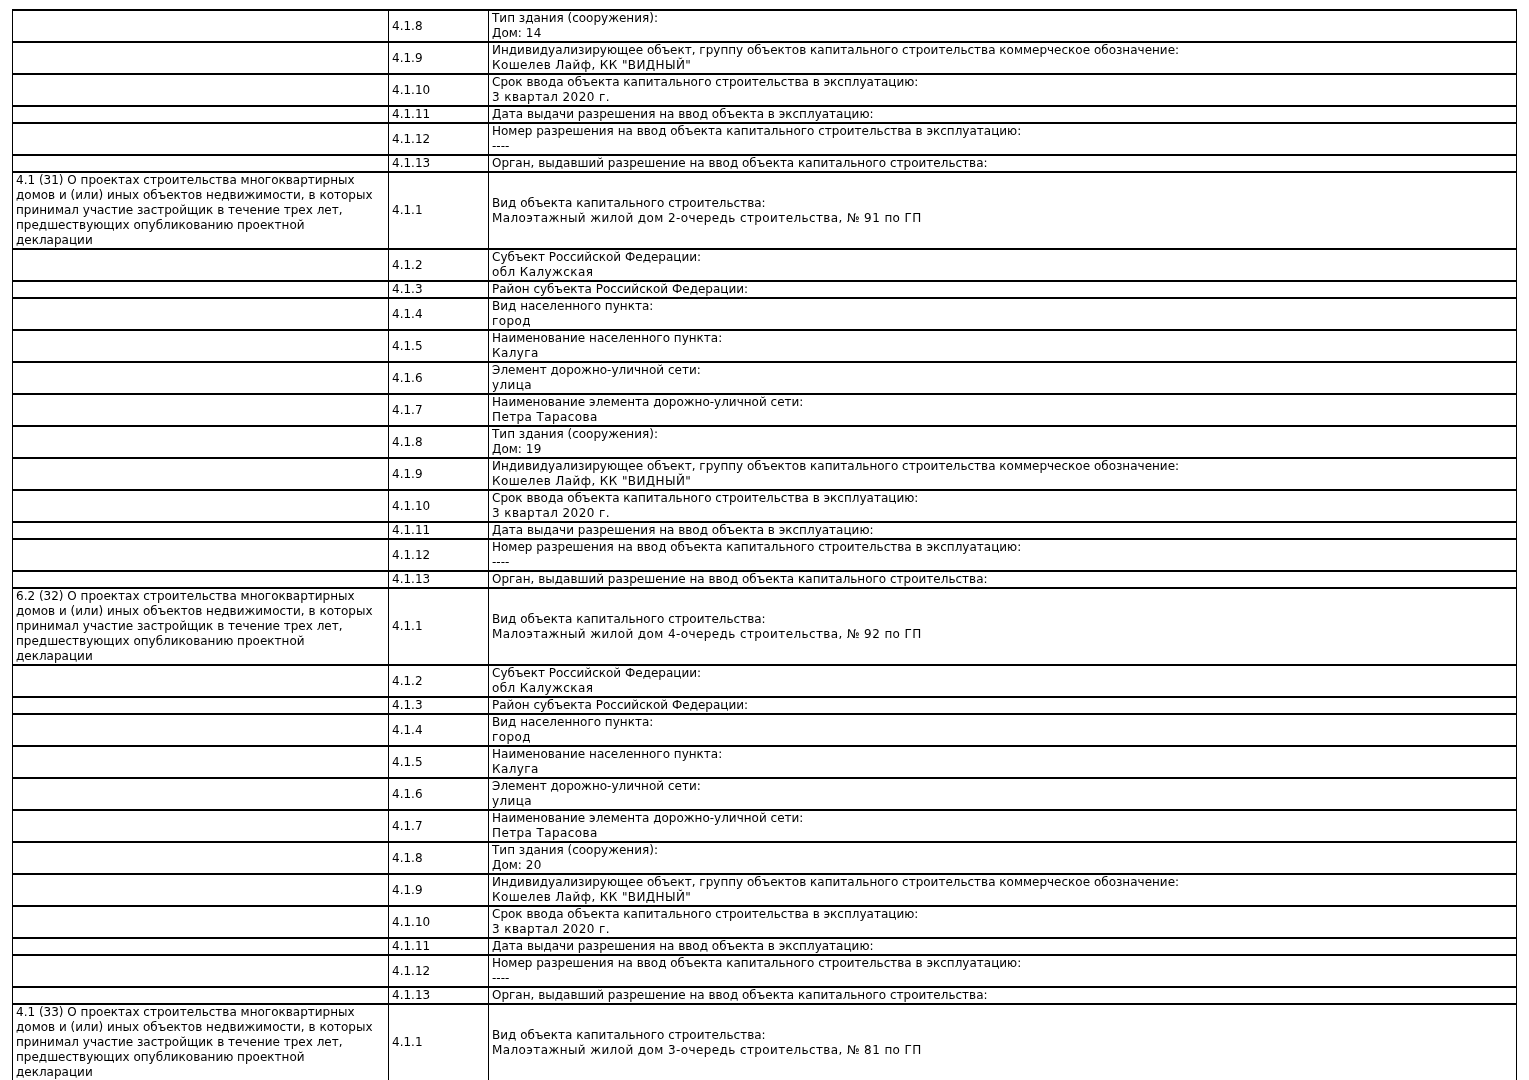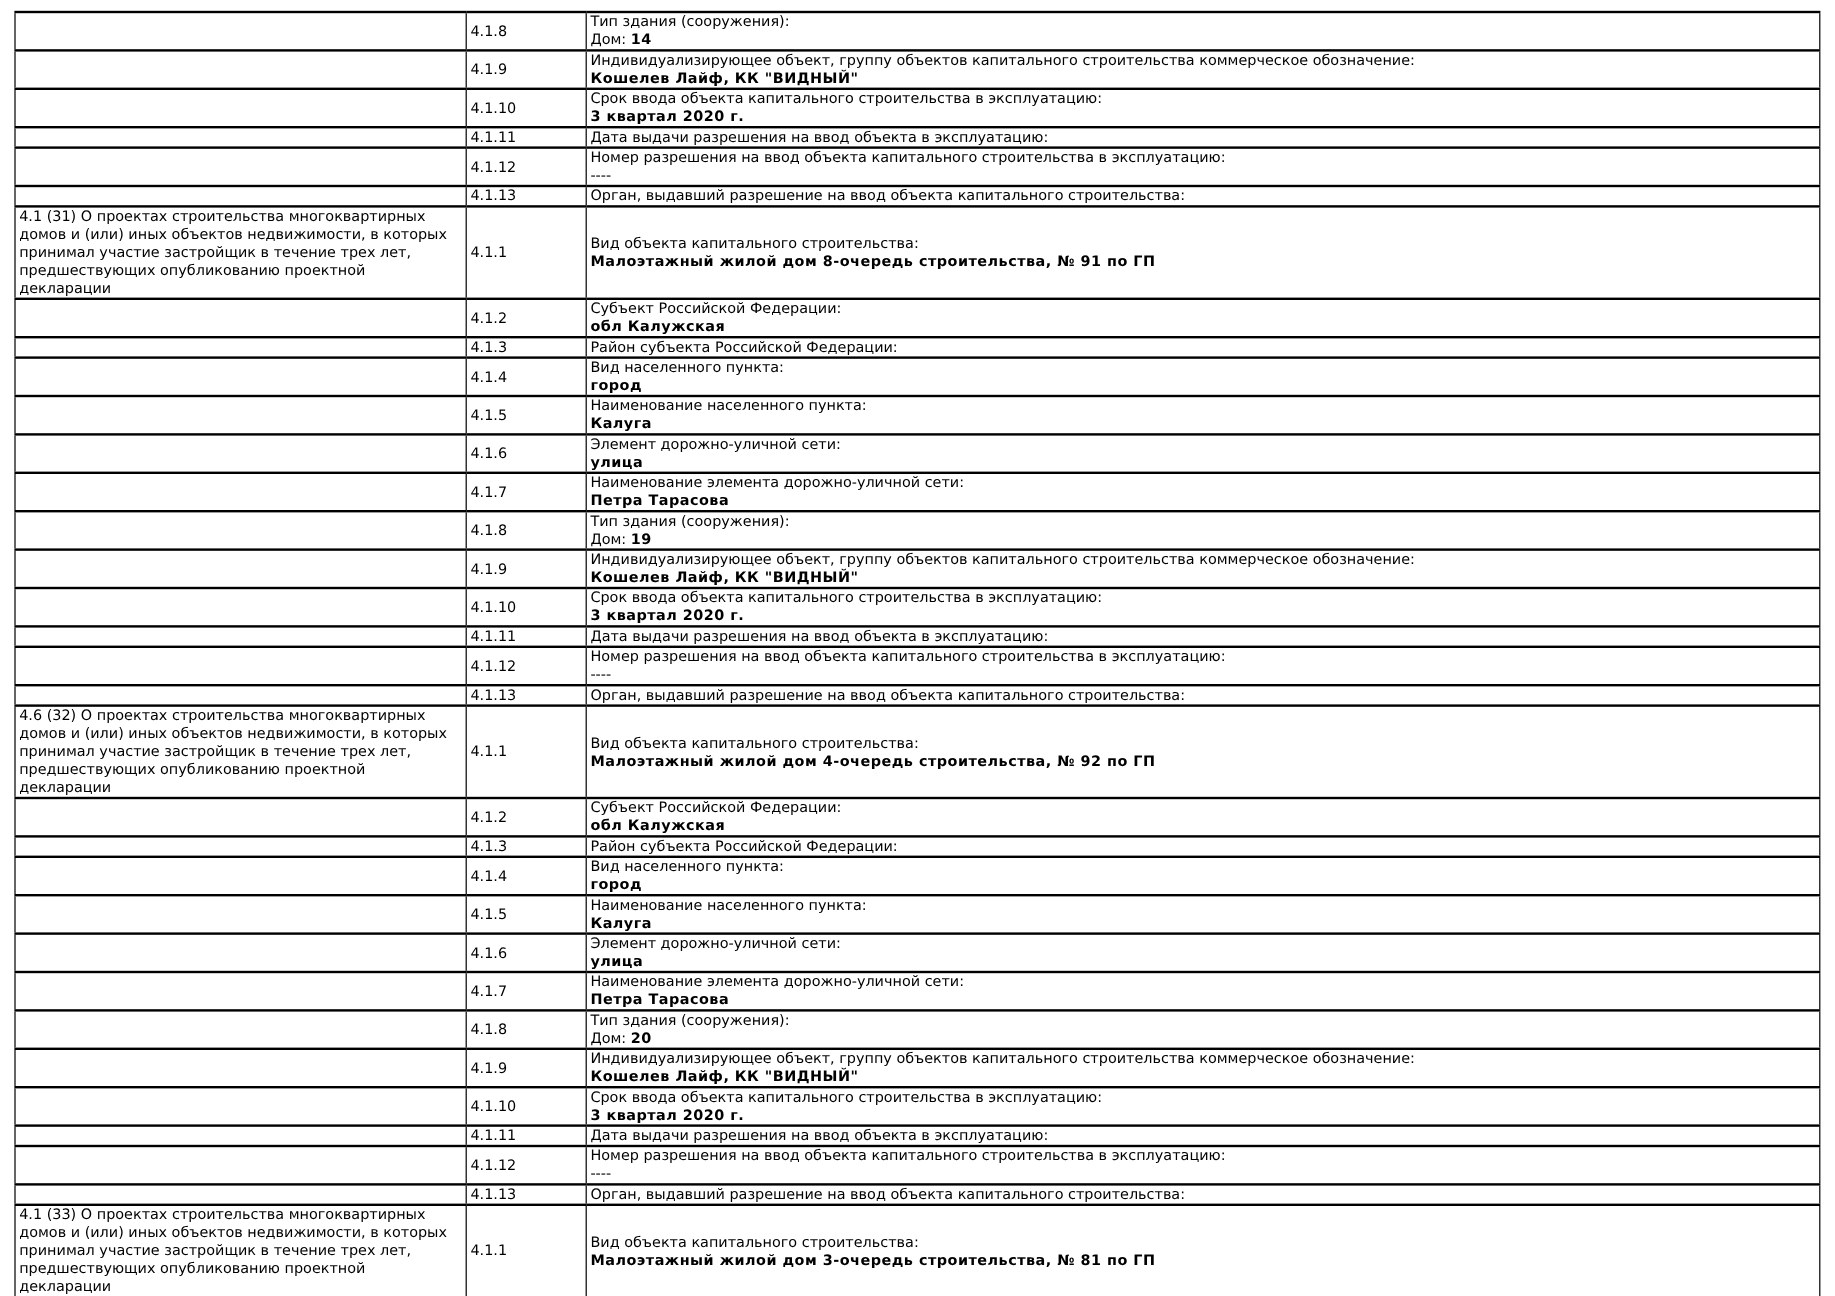--- a/index.html
+++ b/index.html
@@ -25,21 +25,21 @@
     font-size: 12px;
     line-height: 15px;
     vertical-align: middle;
     word-wrap: break-word;
     overflow: hidden;
   }
   td.c1 { vertical-align: top; margin-top: 33px; }
   td.c2 { }
   td.c3 { }
   .val {
-    font-weight: bold;
+    font-weight: normal;
     letter-spacing: 0.4px;
   }
 </style>
 </head>
 <body>
 
 <table data-name="declaration-table">
   <colgroup>
     <col style="width:376px">
     <col style="width:100px">
@@ -90,21 +90,21 @@
         <td class="c2" data-name="row-number-cell">4.1.13</td>
         <td class="c3" data-name="content-cell">
           <div data-name="field-label">Орган, выдавший разрешение на ввод объекта капитального строительства:</div>
         </td>
       </tr>
       <tr data-name="table-row">
         <td class="c1" data-name="section-cell">4.1 (31) О проектах строительства многоквартирных домов и (или) иных объектов недвижимости, в которых принимал участие застройщик в течение трех лет, предшествующих опубликованию проектной декларации</td>
         <td class="c2" data-name="row-number-cell">4.1.1</td>
         <td class="c3" data-name="content-cell">
           <div data-name="field-label">Вид объекта капитального строительства:</div>
-          <div data-name="field-value-line"><span class="val" data-name="field-value">Малоэтажный жилой дом 8-очередь строительства, № 91 по ГП</span></div>
+          <div data-name="field-value-line"><span class="val" data-name="field-value">Малоэтажный жилой дом 2-очередь строительства, № 91 по ГП</span></div>
         </td>
       </tr>
       <tr data-name="table-row">
         <td class="c1" data-name="section-cell"></td>
         <td class="c2" data-name="row-number-cell">4.1.2</td>
         <td class="c3" data-name="content-cell">
           <div data-name="field-label">Субъект Российской Федерации:</div>
           <div data-name="field-value-line"><span class="val" data-name="field-value">обл Калужская</span></div>
         </td>
       </tr>
@@ -187,21 +187,21 @@
         </td>
       </tr>
       <tr data-name="table-row">
         <td class="c1" data-name="section-cell"></td>
         <td class="c2" data-name="row-number-cell">4.1.13</td>
         <td class="c3" data-name="content-cell">
           <div data-name="field-label">Орган, выдавший разрешение на ввод объекта капитального строительства:</div>
         </td>
       </tr>
       <tr data-name="table-row">
-        <td class="c1" data-name="section-cell">4.6 (32) О проектах строительства многоквартирных домов и (или) иных объектов недвижимости, в которых принимал участие застройщик в течение трех лет, предшествующих опубликованию проектной декларации</td>
+        <td class="c1" data-name="section-cell">6.2 (32) О проектах строительства многоквартирных домов и (или) иных объектов недвижимости, в которых принимал участие застройщик в течение трех лет, предшествующих опубликованию проектной декларации</td>
         <td class="c2" data-name="row-number-cell">4.1.1</td>
         <td class="c3" data-name="content-cell">
           <div data-name="field-label">Вид объекта капитального строительства:</div>
           <div data-name="field-value-line"><span class="val" data-name="field-value">Малоэтажный жилой дом 4-очередь строительства, № 92 по ГП</span></div>
         </td>
       </tr>
       <tr data-name="table-row">
         <td class="c1" data-name="section-cell"></td>
         <td class="c2" data-name="row-number-cell">4.1.2</td>
         <td class="c3" data-name="content-cell">

